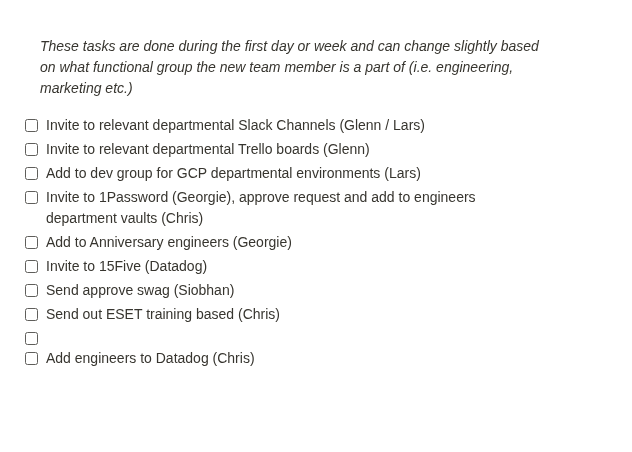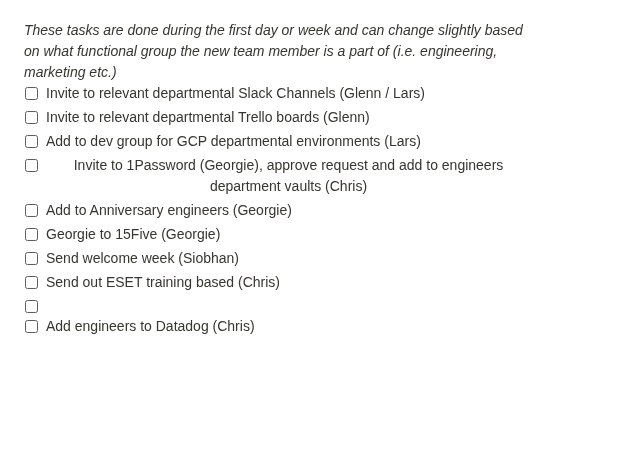--- a/index.html
+++ b/index.html
@@ -22,40 +22,39 @@
     font-size: 17.5px;
     font-weight: 700;
     line-height: 22px;
     margin: 0 0 5px 0;
     color: #2f2e2b;
   }
   .page-description {
     font-size: 14px;
     font-style: italic;
     line-height: 21px;
-    margin: 0;
+    margin: 16px;
     max-width: 507px;
     color: #37352f;
   }
   .section-heading {
     font-size: 14px;
     font-weight: 700;
     line-height: 18px;
     margin: 35px 0 10px 0;
     color: #2f2e2b;
   }
   .checklist {
     max-width: 507px;
   }
   .check-item {
     display: flex;
     align-items: flex-start;
     margin-bottom: 3px;
     cursor: pointer;
-    text-align: center;
   }
   .checkbox {
     width: 13px;
     height: 13px;
     border: 1.5px solid #5f5e5b;
     border-radius: 2.5px;
     background: #ffffff;
     flex-shrink: 0;
     margin: 4px 8px 0 1px;
   }
@@ -95,26 +94,26 @@
     <span class="item-label">Invite to 1Password (Georgie), approve request and add to engineers department vaults (Chris)</span>
   </div>
 
   <div class="check-item">
     <span class="checkbox"></span>
     <span class="item-label">Add to Anniversary engineers (Georgie)</span>
   </div>
 
   <div class="check-item">
     <span class="checkbox"></span>
-    <span class="item-label">Georgie to 15Five (Georgie)</span>
+    <span class="item-label">Invite to 15Five (Datadog)</span>
   </div>
 
   <div class="check-item">
     <span class="checkbox"></span>
-    <span class="item-label">Send welcome week (Siobhan)</span>
+    <span class="item-label">Send approve swag (Siobhan)</span>
   </div>
 
   <div class="check-item">
     <span class="checkbox"></span>
     <span class="item-label">Send out ESET training based (Chris)</span>
   </div>
 
   <div class="check-item">
     <span class="checkbox"></span>
   </div>

